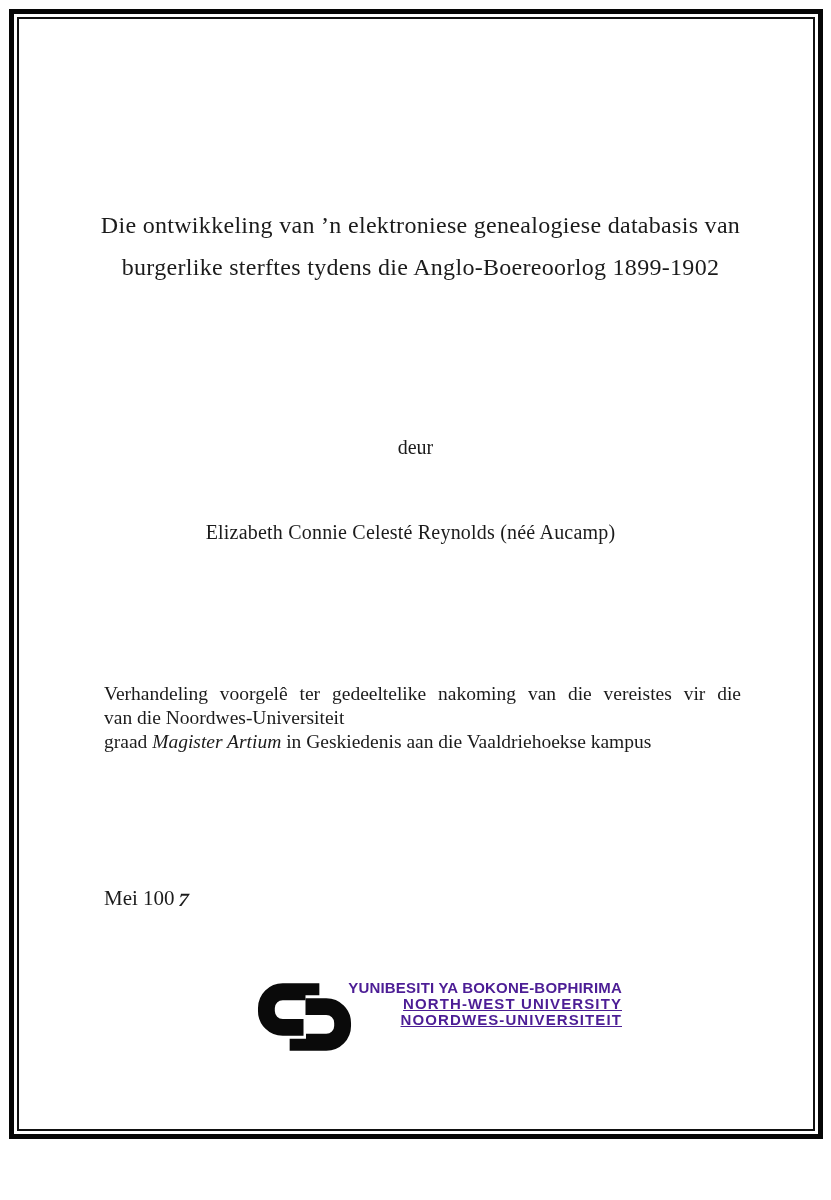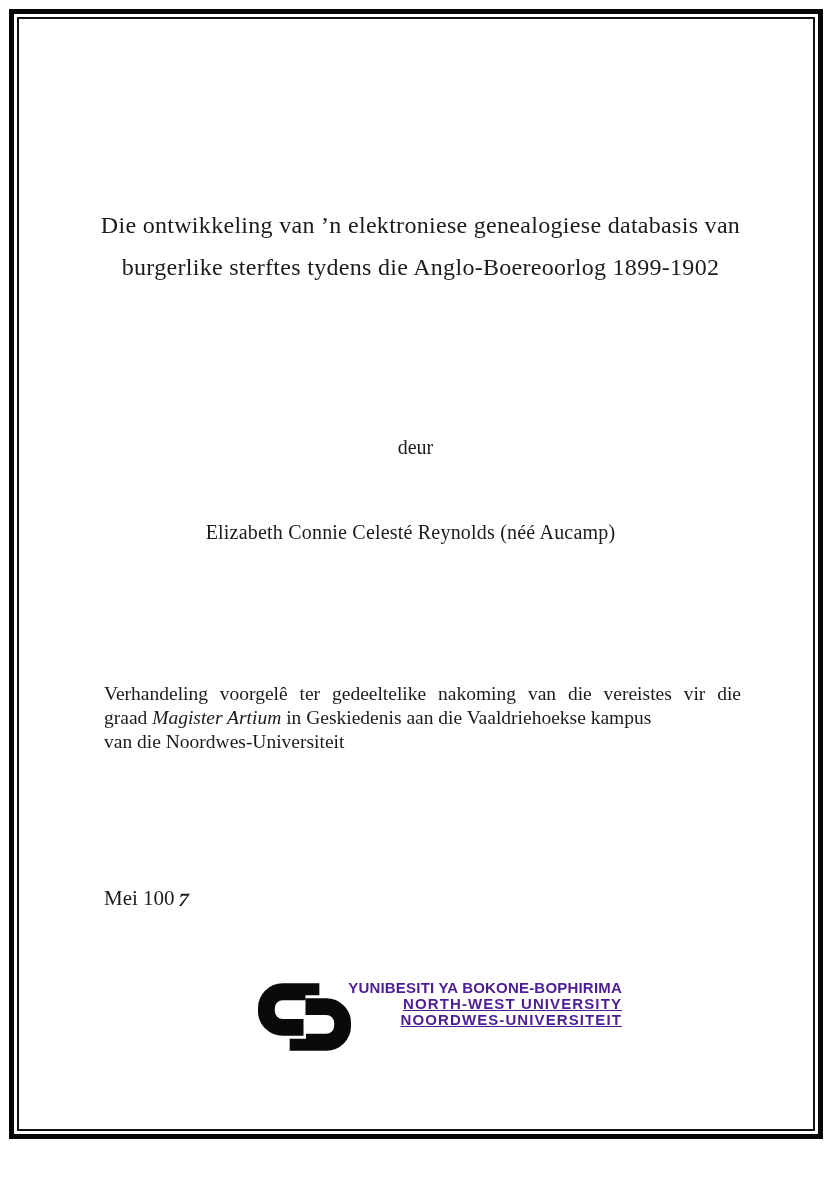--- a/index.html
+++ b/index.html
@@ -106,22 +106,22 @@
     <div>Die ontwikkeling van ’n elektroniese genealogiese databasis van</div>
     <div>burgerlike sterftes tydens die Anglo-Boereoorlog 1899-1902</div>
   </div>
 
   <div class="byline-word">deur</div>
 
   <div class="author-line">Elizabeth Connie Celesté Reynolds (néé Aucamp)</div>
 
   <div class="statement-block">
     <div class="statement-line-justified">Verhandeling voorgelê ter gedeeltelike nakoming van die vereistes vir die</div>
+    <div>van die Noordwes-Universiteit</div>
     <div><span>graad </span><em>Magister Artium</em><span> in Geskiedenis aan die Vaaldriehoekse kampus</span></div>
-    <div>van die Noordwes-Universiteit</div>
   </div>
 
   <div class="footer-block">
     <div><span>Mei 100</span><span class="odd-seven">7</span></div>
   </div>
 
   <div class="logo-block">
     <svg class="logo-mark" width="96" height="70" viewBox="0 0 97 70" role="img" aria-label="nwu-interlocked-links-logo">
       <g fill="none" stroke-linecap="butt">
 

